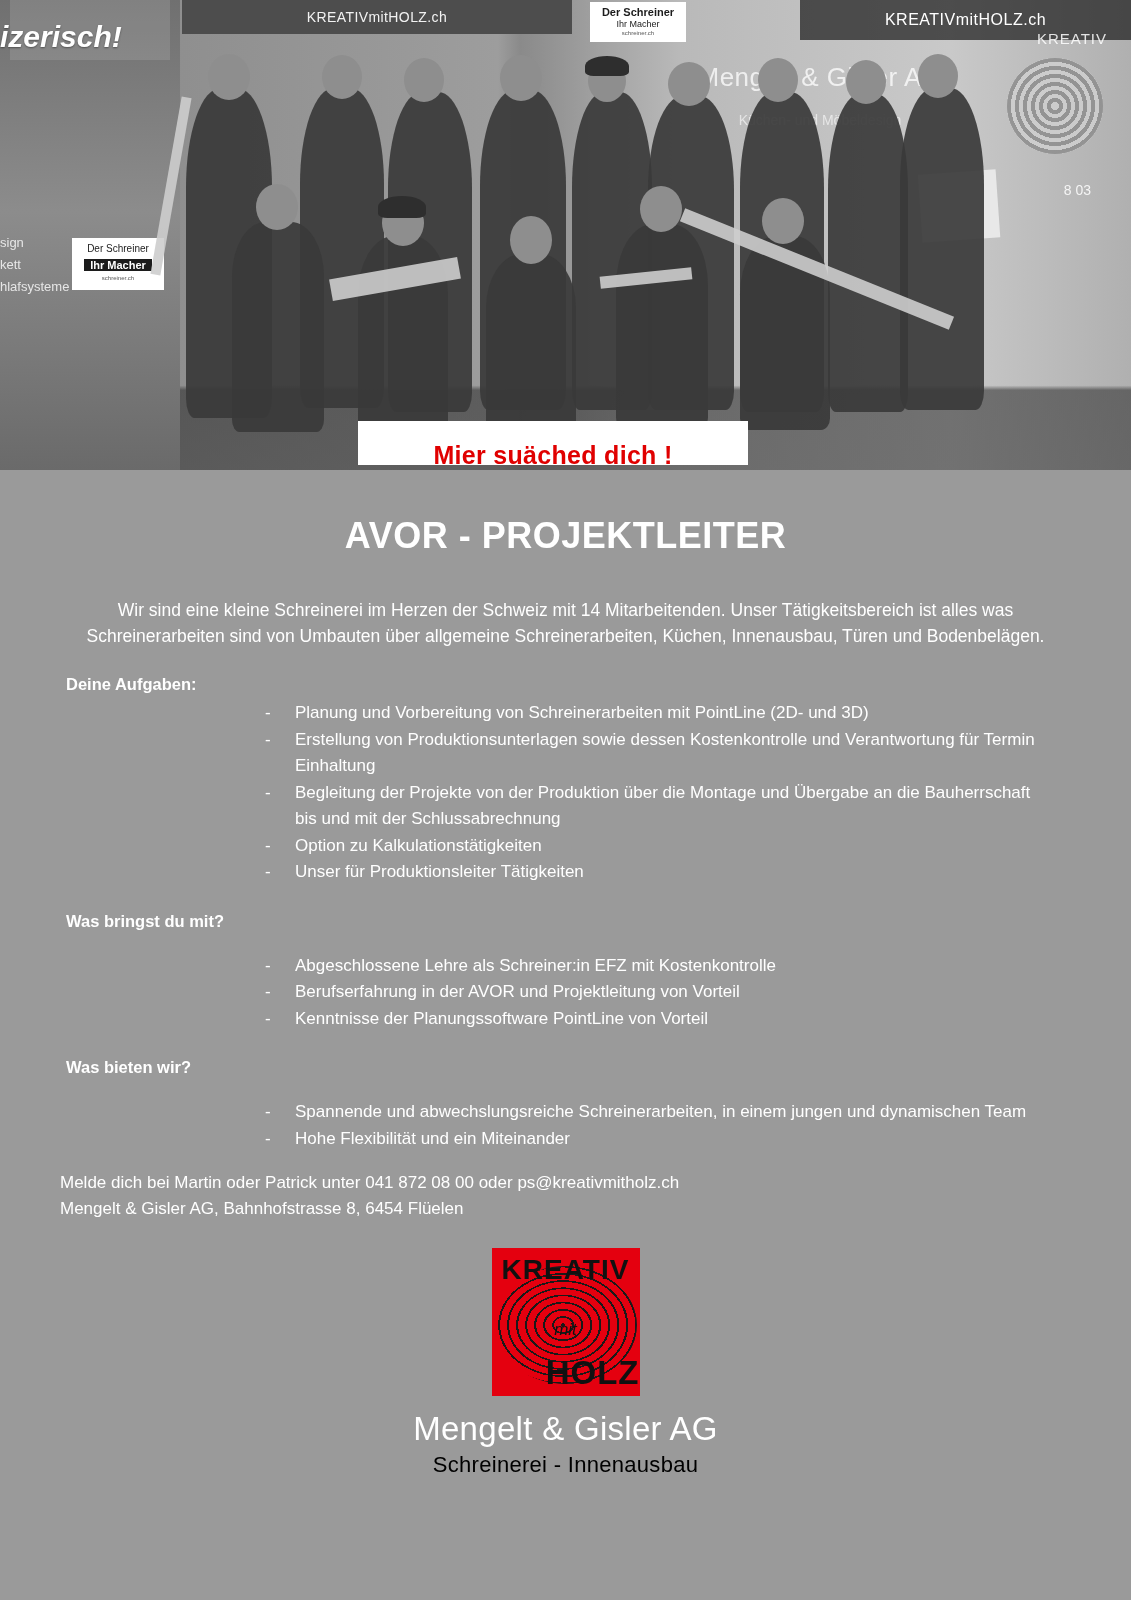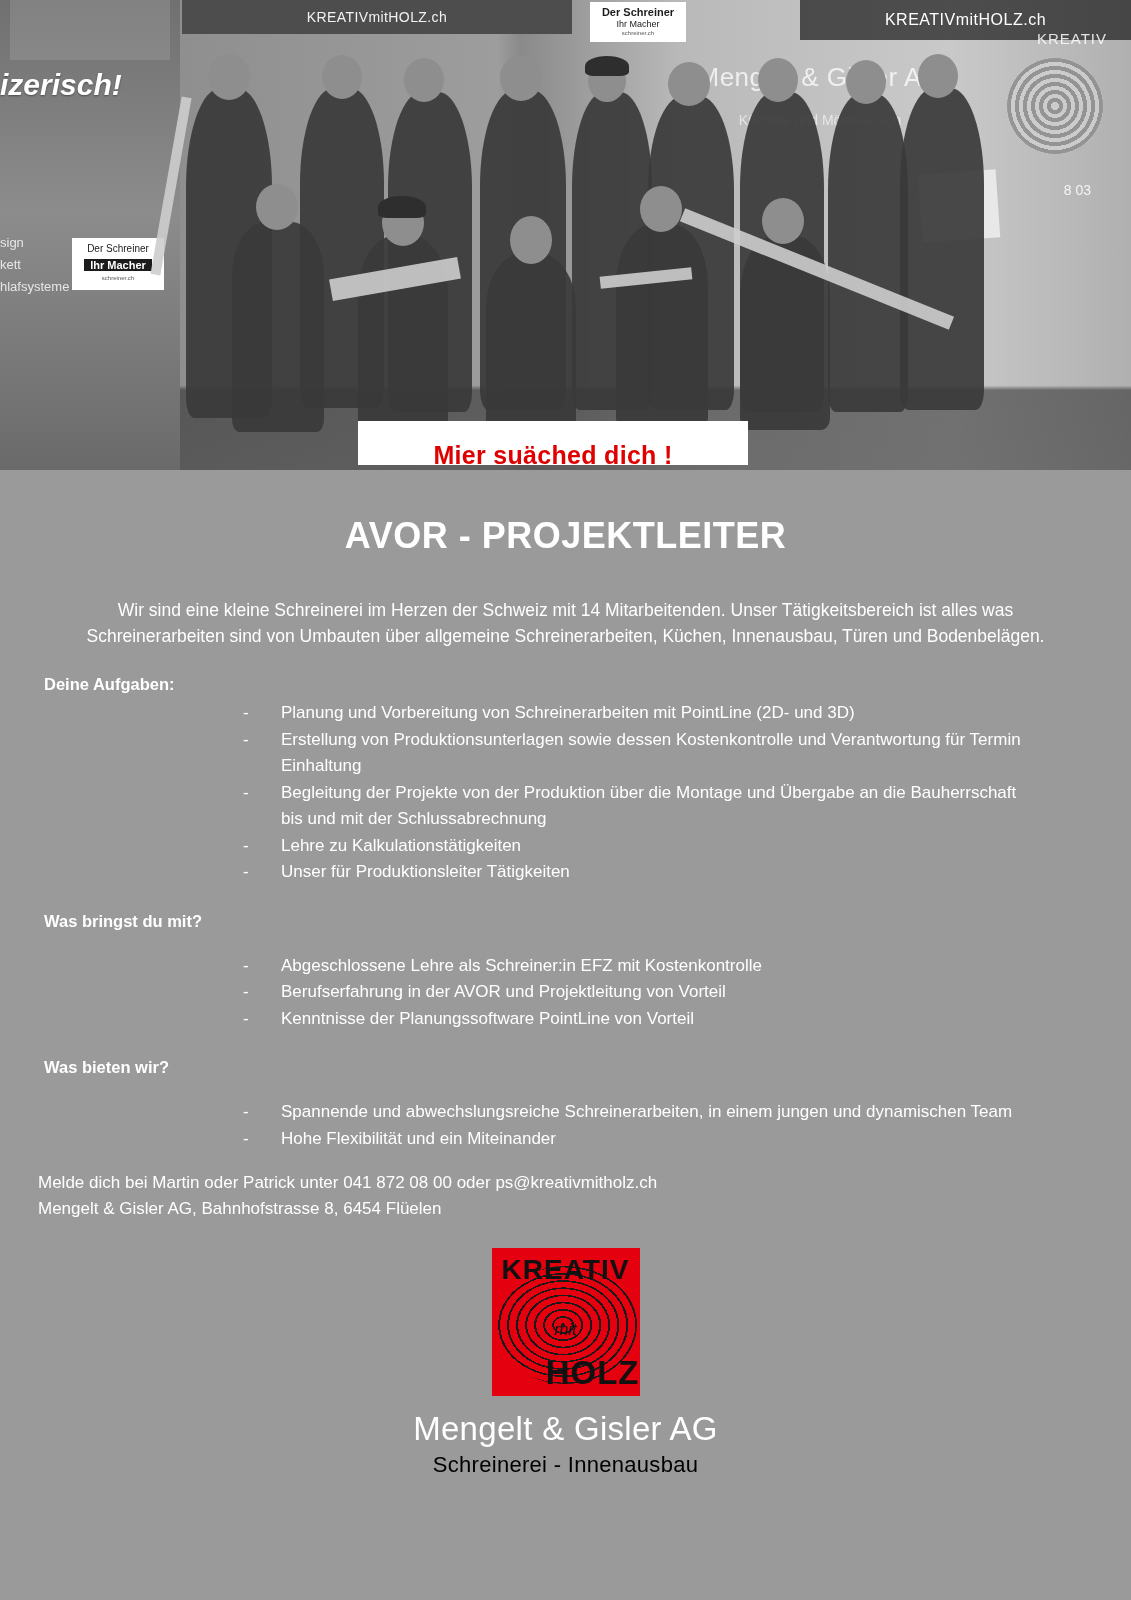--- a/index.html
+++ b/index.html
@@ -122,21 +122,20 @@
     line-height: 22px;
   }
   .izerisch {
     position: absolute;
     left: 0; top: 20px;
     font-size: 30px;
     font-style: italic;
     font-weight: bold;
     color: #ffffff;
     text-shadow: 0 1px 2px rgba(0,0,0,0.4);
-    margin-top: 48px;
   }
   .logo-mark {
     position: absolute;
     right: 28px; top: 58px;
     width: 96px; height: 96px;
     border-radius: 50%;
     background:
       repeating-radial-gradient(circle at 50% 50%, #cfcfcf 0 4px, #8d8d8d 4px 8px);
     opacity: 0.85;
   }
@@ -201,21 +200,21 @@
     color: #e00000;
     font-size: 25px;
     font-weight: bold;
     letter-spacing: 0.3px;
     margin-top: 24px;
   }
 
   
   .content {
     position: relative;
-    padding: 0 38px;
+    padding: 0 60px;
   }
   .job-title {
     text-align: center;
     font-size: 36px;
     font-weight: bold;
     color: #ffffff;
     letter-spacing: 0.5px;
     margin-top: 45px;
     margin-bottom: 0;
   }
@@ -249,21 +248,20 @@
     margin-left: 205px;
     max-width: 790px;
   }
   .bullets li .dash {
     width: 30px;
     flex: 0 0 30px;
     color: #ffffff;
   }
   .bullets li .txt {
     flex: 1;
-    margin-left: 8px;
   }
   .section.aufgaben .bullets { margin-top: 2px; }
   .section.bringst .bullets { margin-top: 22px; }
   .section.bieten .bullets { margin-top: 22px; }
 
   .interesse {
     text-align: center;
     font-size: 29px;
     color: #c51111;
     margin-top: 38px;
@@ -449,21 +447,21 @@
       <li>
           <span class="dash">-</span>
           <span class="txt">Erstellung von Produktionsunterlagen sowie dessen Kostenkontrolle und Verantwortung für Termin Einhaltung</span>
         </li>
       <li>
           <span class="dash">-</span>
           <span class="txt">Begleitung der Projekte von der Produktion über die Montage und Übergabe an die Bauherrschaft bis und mit der Schlussabrechnung</span>
         </li>
       <li>
           <span class="dash">-</span>
-          <span class="txt">Lehre zu Kalkulationstätigkeiten</span>
+          <span class="txt">Option zu Kalkulationstätigkeiten</span>
         </li>
       <li>
           <span class="dash">-</span>
           <span class="txt">Unser für Produktionsleiter Tätigkeiten</span>
         </li>
     </ul>
   </div>
 
   <div class="section bringst">
     <div class="section-heading">Was bringst du mit?</div>

